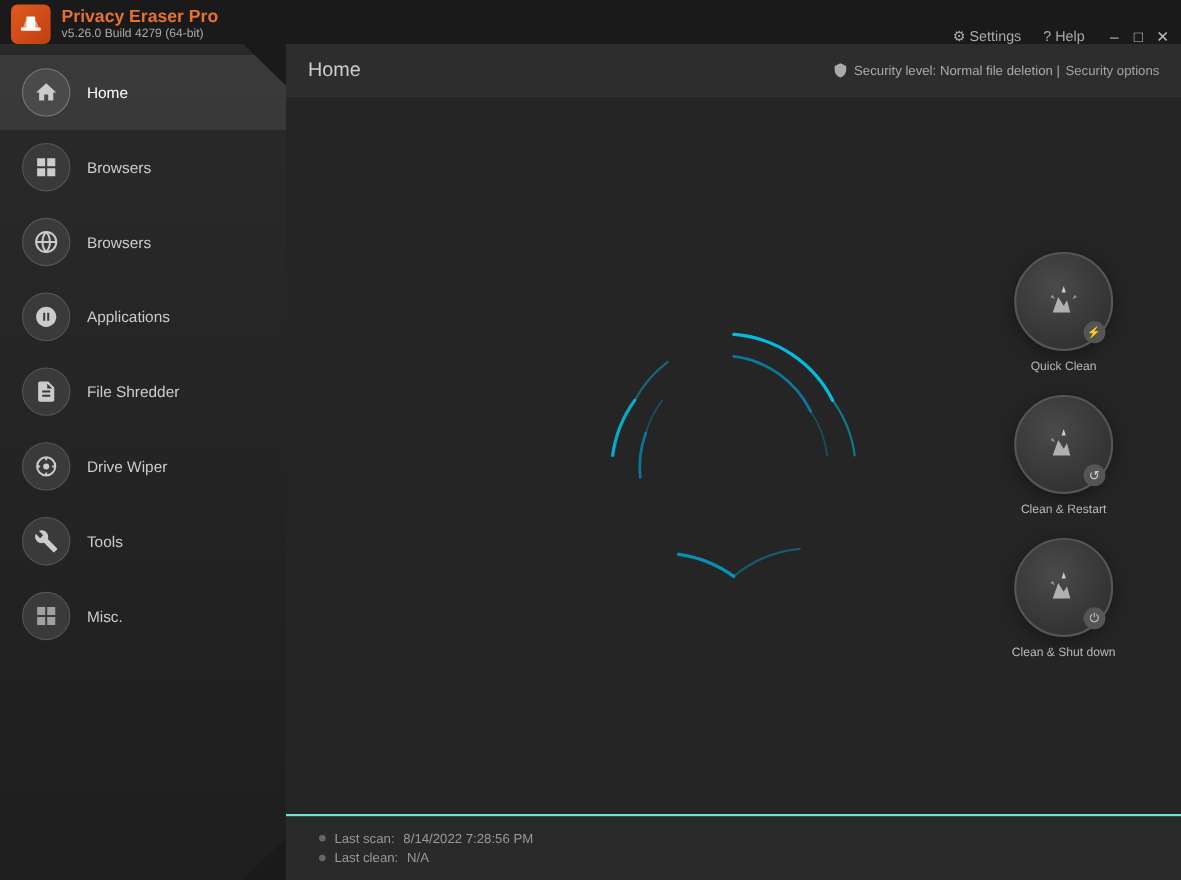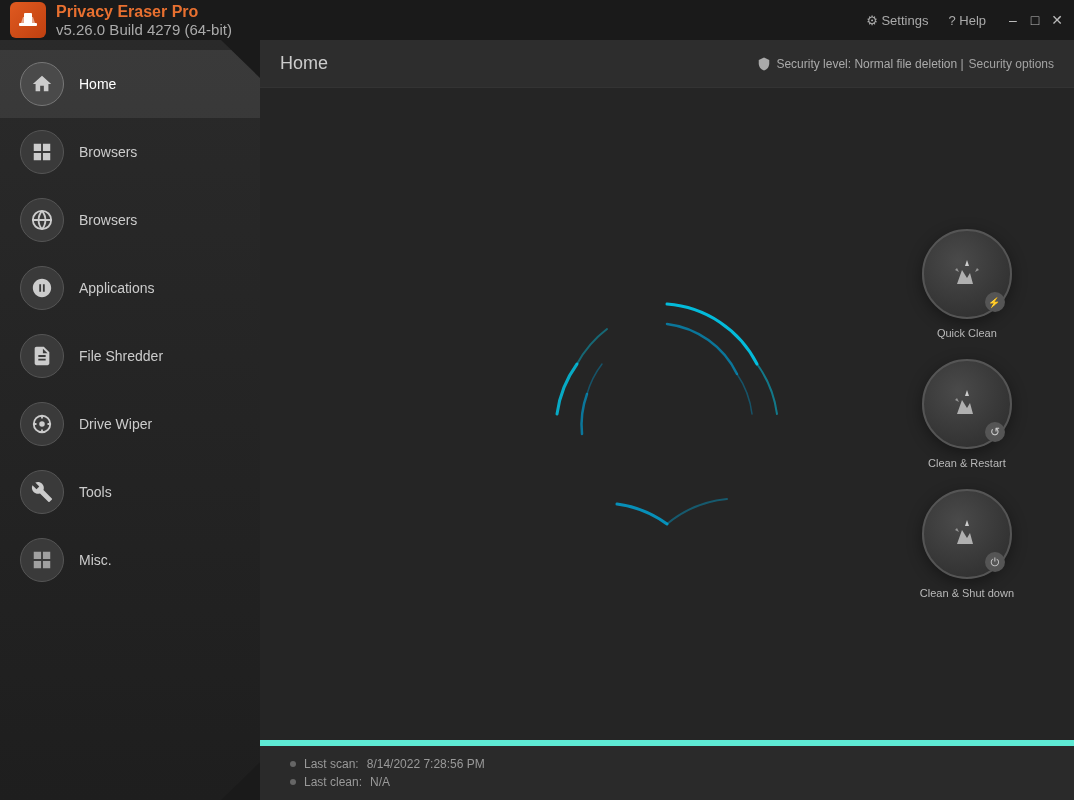--- a/index.html
+++ b/index.html
@@ -12,43 +12,43 @@
       color: #ccc;
       user-select: none;
     }
 
     
     .title-bar {
       width: 100%;
       height: 40px;
       background: #1a1a1a;
       display: flex;
-      align-items: center;
+      align-items: flex-end;
       justify-content: space-between;
-      padding: 16px 10px;
+      padding: 0 10px;
     }
     .title-bar-left {
       display: flex;
       align-items: center;
       gap: 10px;
     }
     .app-logo {
       width: 36px;
       height: 36px;
       background: linear-gradient(135deg, #e05a20, #c04010);
       border-radius: 6px;
       display: flex;
       align-items: center;
       justify-content: center;
       font-size: 18px;
       color: white;
     }
     .app-title-block { display: flex; flex-direction: column; }
     .app-title { color: #e87030; font-size: 16px; font-weight: bold; }
-    .app-version { color: #aaa; font-size: 15px; }
+    .app-version { color: #aaa; font-size: 11px; }
     .title-bar-right {
       display: flex;
       align-items: center;
       gap: 20px;
     }
     .title-btn {
       color: #aaa;
       font-size: 13px;
       cursor: pointer;
       display: flex;
@@ -249,21 +249,21 @@
       align-items: center;
       justify-content: center;
       font-size: 10px;
       color: #ccc;
     }
 
     
     .status-bar {
       height: 60px;
       background: #2a2a2a;
-      border-top: 6px solid #5eead4;
+      border-top: 2px solid #5eead4;
       padding: 0 30px;
       display: flex;
       flex-direction: column;
       justify-content: center;
       gap: 4px;
     }
     .status-item {
       display: flex;
       align-items: center;
       gap: 8px;

